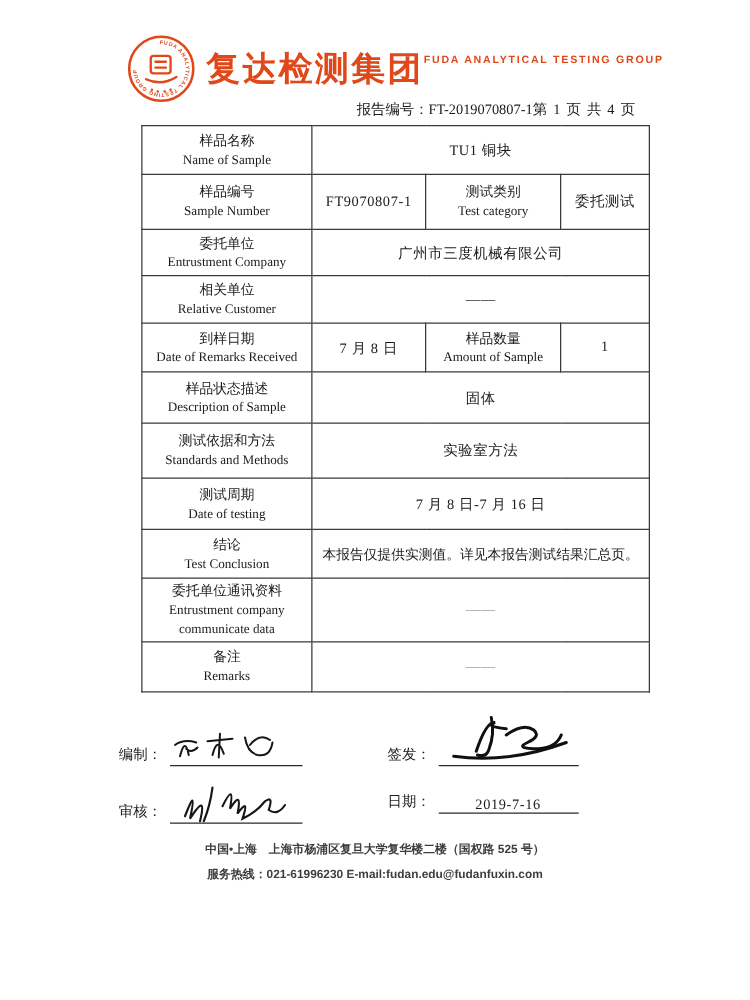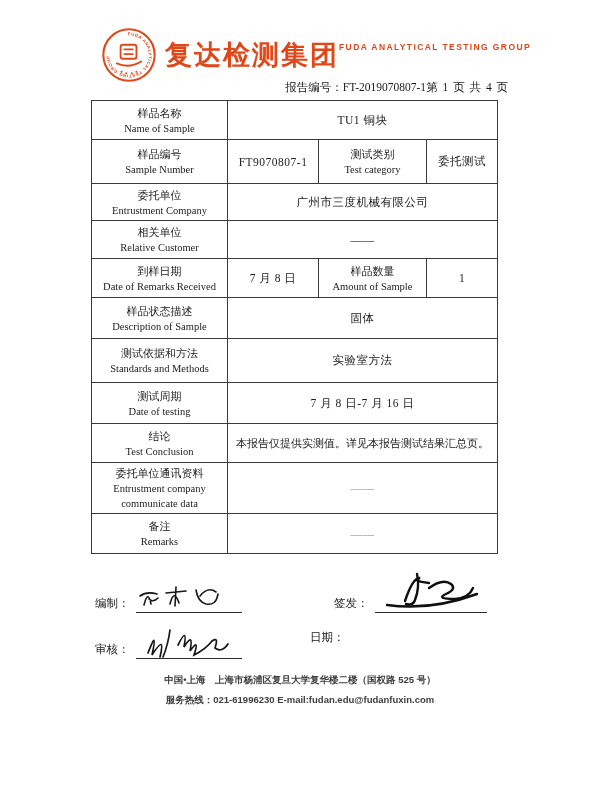--- a/index.html
+++ b/index.html
@@ -14,21 +14,21 @@
            font-size:27px;line-height:30px;color:#E0481A;letter-spacing:2px;}
   .logo-en{font-family:"Liberation Sans","DejaVu Sans",sans-serif;font-weight:bold;
            font-size:8.5px;color:#E0481A;letter-spacing:1.4px;margin-top:2px;}
 
   
   .report-meta{position:absolute;left:95px;top:80px;width:414px;display:flex;
                justify-content:flex-end;font-size:11.5px;}
   .page-indicator{letter-spacing:1px;}
 
   
-  table.info{position:absolute;left:91px;top:100px;width:406px;border-collapse:collapse;
+  table.info{position:absolute;left:113px;top:100px;width:406px;border-collapse:collapse;
              table-layout:fixed;}
   table.info td{border:1px solid #3a3a3a;text-align:center;vertical-align:middle;
                 padding:2px 4px;overflow:hidden;}
   .lab .cn{font-size:11px;line-height:16px;}
   .lab .en{font-size:10.5px;line-height:15px;}
   .val{font-size:11.5px;letter-spacing:0.5px;}
   .val.long{font-size:11px;letter-spacing:0;}
   .muted{color:#9a9a9a;}
 
   
@@ -189,21 +189,21 @@
       <svg width="100" height="26" viewBox="0 0 100 26">
         <g fill="none" stroke="#161616" stroke-width="1.6" stroke-linecap="round">
           <path d="M8 20 Q12 4 15 19 M4 11 Q11 6 21 9 M13 14 Q17 18 22 13"></path>
           <path d="M34 19 Q38 3 43 18 M30 8 L50 6 M40 2 L39 21"></path>
           <path d="M60 5 Q62 17 70 19 Q80 21 82 9 M64 11 Q72 1 80 7"></path>
         </g>
       </svg>
     </span>
   </div>
 
-  <div class="sigfield" style="left:310px;top:572px;margin-left:24px;">
+  <div class="sigfield" style="left:310px;top:572px;">
     <span class="lbl">签发：</span>
     <span class="line" style="width:112px;height:40px;">
       <svg width="112" height="40" viewBox="0 0 112 40">
         <g fill="none" stroke="#101010" stroke-width="2.4" stroke-linecap="round">
           <path d="M30 30 Q38 6 45 7 Q36 10 54 12"></path>
           <path d="M42 3 Q45 16 40 29 Q38 35 31 33"></path>
           <path d="M54 17 Q68 7 76 13 Q82 18 71 23 Q60 28 80 28 Q94 27 98 17"></path>
           <path d="M12 34 Q56 40 102 23"></path>
         </g>
       </svg>
@@ -218,20 +218,23 @@
           <path d="M12 30 Q22 4 16 32 Q30 10 24 34"></path>
           <path d="M34 7 Q32 22 27 34"></path>
           <path d="M42 22 Q52 2 48 24 Q58 8 54 28 Q64 14 58 32 Q70 26 76 18 Q83 13 79 25 Q86 30 92 21"></path>
         </g>
       </svg>
     </span>
   </div>
 
   <div class="sigfield" style="left:310px;top:630px;">
     <span class="lbl">日期：</span>
+    <span class="line date-line" style="width:112px;height:20px;">
+      <span>2019-7-16</span>
+    </span>
   </div>
 
   <div class="footer">
     <div>中国•上海　上海市杨浦区复旦大学复华楼二楼（国权路 525 号）</div>
     <div>服务热线：021-61996230 E-mail:fudan.edu@fudanfuxin.com</div>
   </div>
 
 </div>
 
 </body></html>

